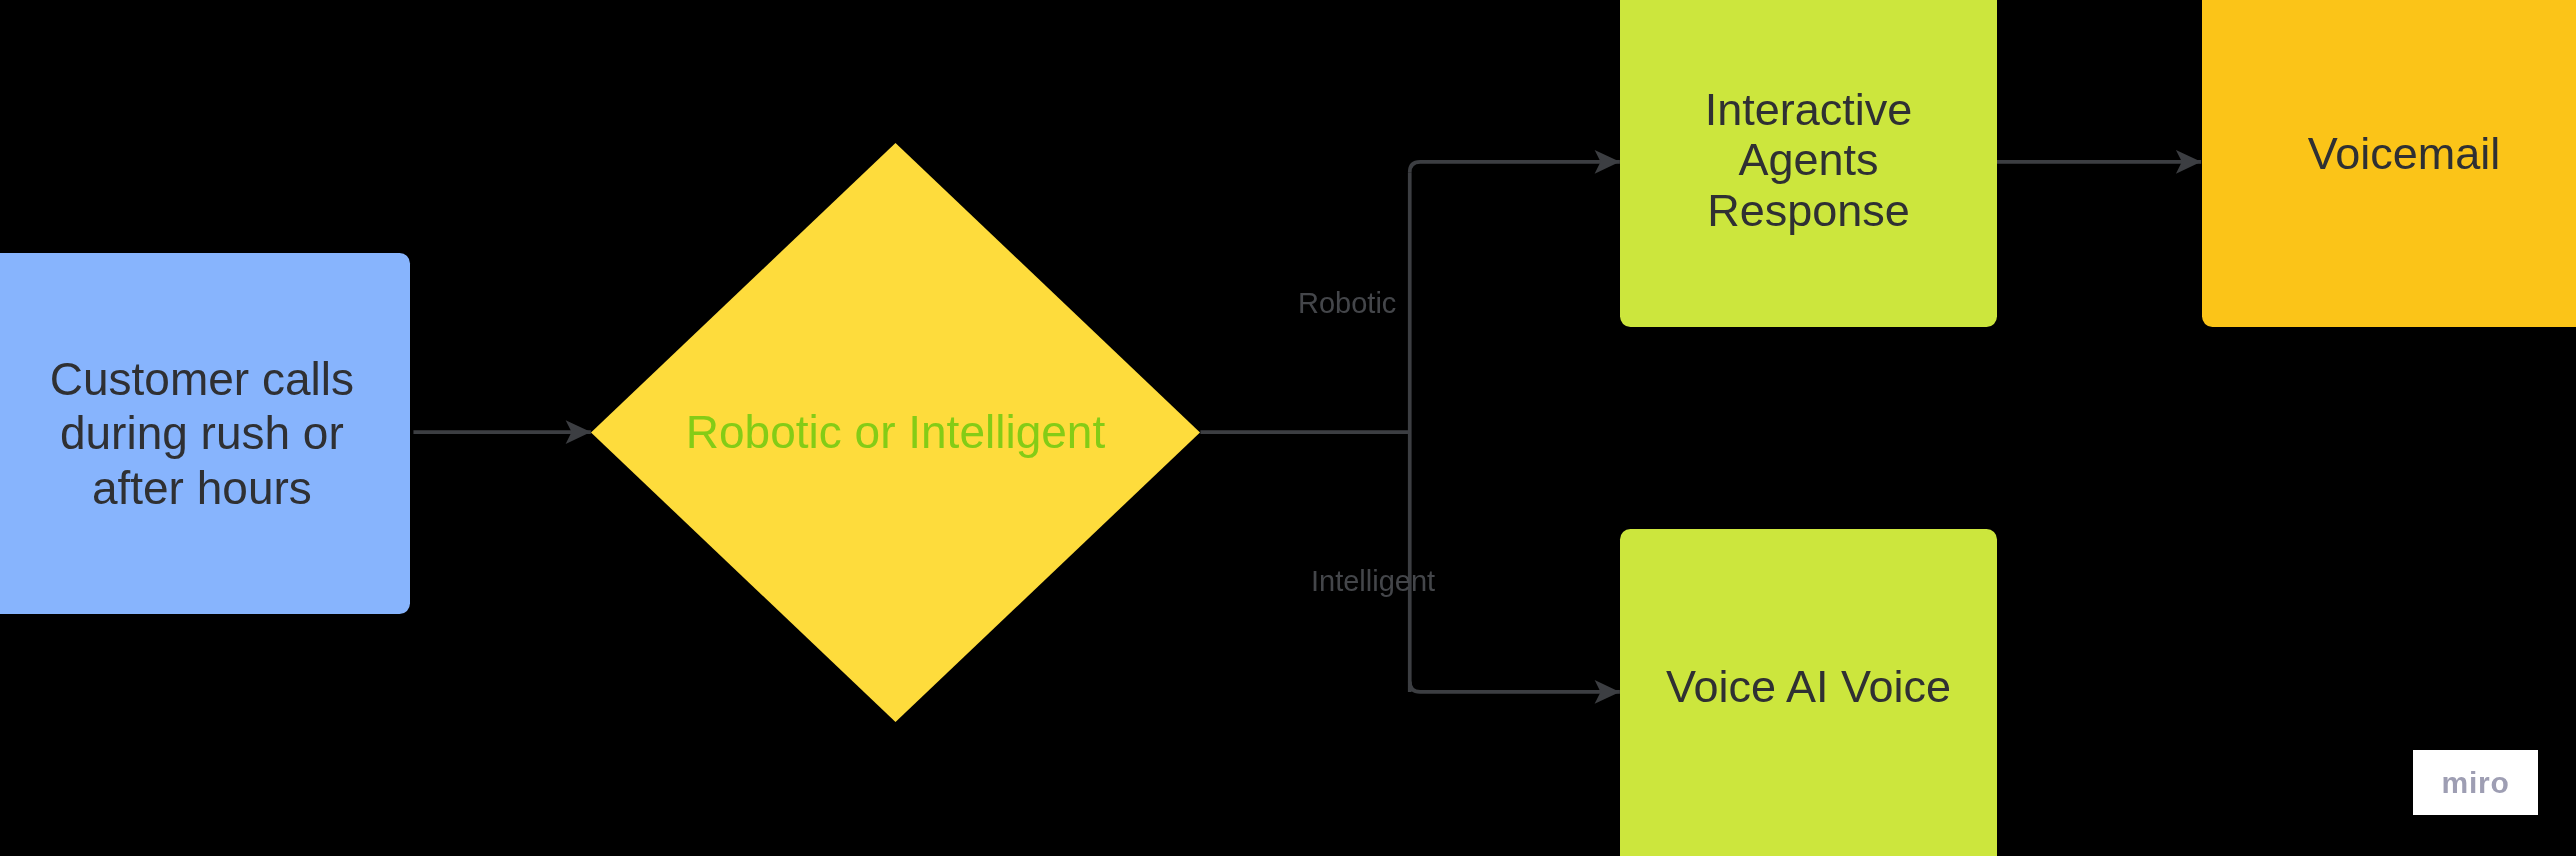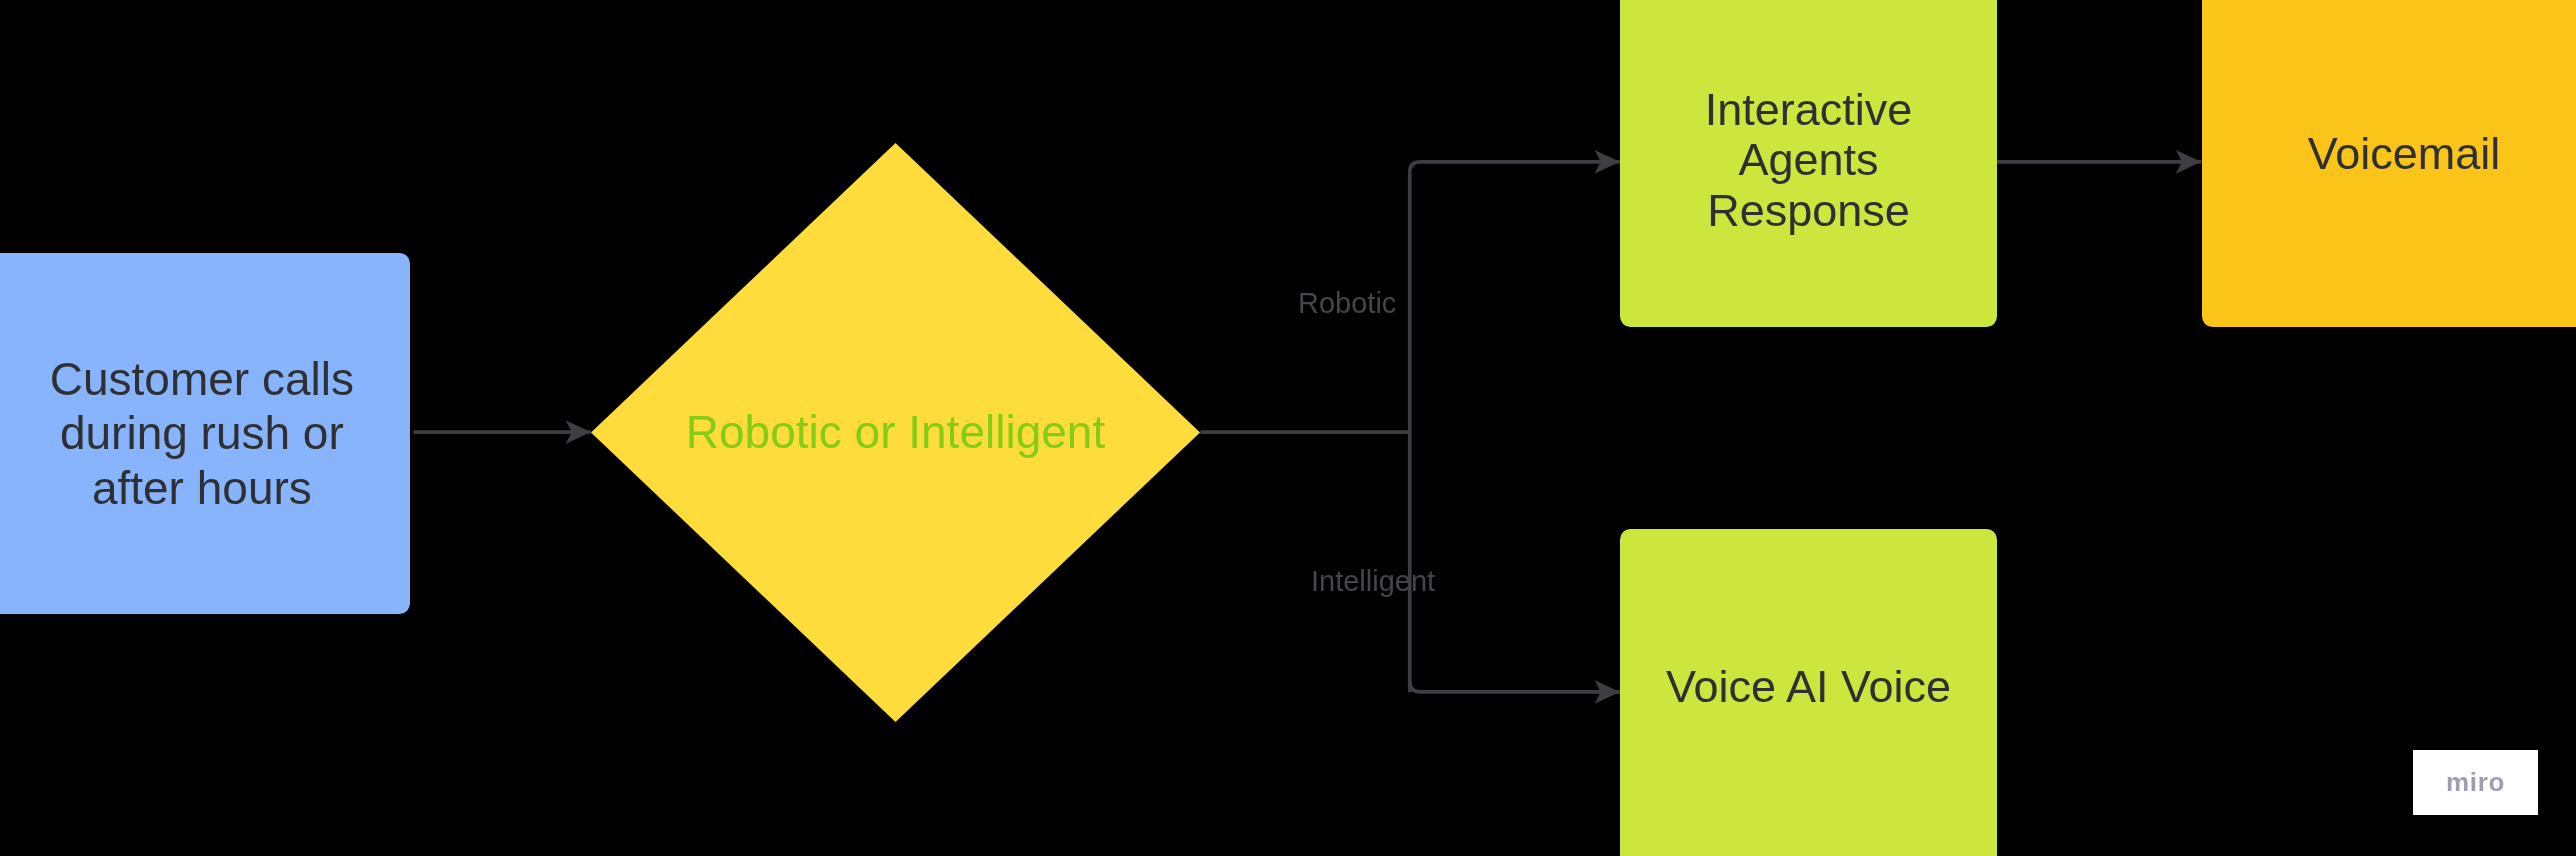--- a/index.html
+++ b/index.html
@@ -138,21 +138,21 @@
     position: absolute;
     left: 2413px;
     top: 750px;
     width: 125px;
     height: 65px;
     background: #ffffff;
     display: flex;
     align-items: center;
     justify-content: center;
     color: #9e9eb3;
-    font-size: 26px;
+    font-size: 30px;
     font-weight: 700;
     letter-spacing: 0.7px;
     font-family: "Liberation Sans", sans-serif;
   }
 </style>
 </head>
 <body>
 
 <div id="canvas">
 

